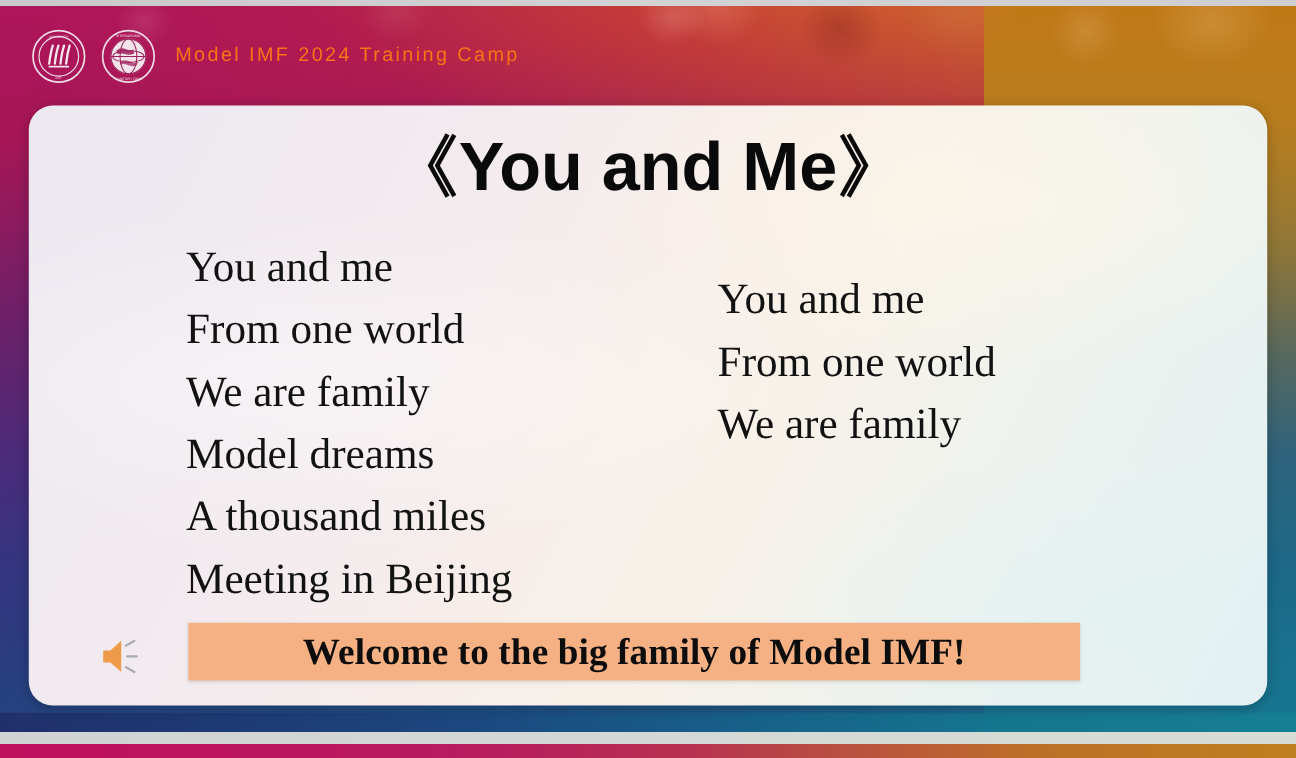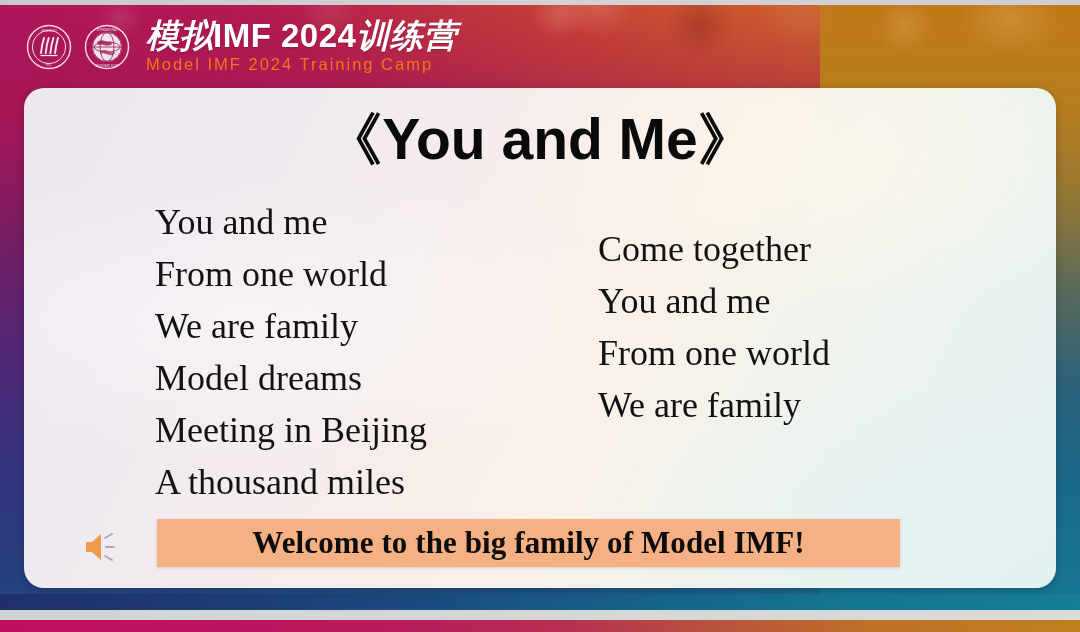--- a/index.html
+++ b/index.html
@@ -295,41 +295,39 @@
           <path d="M16 27 q5 -2 9 0.5 q3 1.5 6 0 l-1 3 q-4 1.5 -8 -0.5 q-3 -1.5 -6 0z" opacity="0.7"></path>
         </g>
         <g fill="#eed9e4" font-size="2.6" font-family="sans-serif">
           <text x="23" y="6.6" text-anchor="middle">INTERNATIONAL</text>
           <text x="23" y="42.6" text-anchor="middle">MONETARY FUND</text>
         </g>
       </svg>
     </div>
 
     <div class="title-block">
-      <div class="title-cn"><span>模拟</span><span class="latin">IMF 2024</span><span>训练营</span></div>
       <div class="title-en">Model IMF 2024 Training Camp</div>
     </div>
   </div>
 
   <div class="card">
     <div class="card-sheen"></div>
 
     <div class="slide-title">《You and Me》</div>
 
     <div class="lyrics-col lyrics-left">
       <span class="lyric-line">You and me</span>
       <span class="lyric-line">From one world</span>
       <span class="lyric-line">We are family</span>
       <span class="lyric-line">Model dreams</span>
+      <span class="lyric-line">A thousand miles</span>
       <span class="lyric-line">Meeting in Beijing</span>
-      <span class="lyric-line">A thousand miles</span>
     </div>
 
     <div class="lyrics-col lyrics-right">
-      <span class="lyric-line">Come together</span>
       <span class="lyric-line">You and me</span>
       <span class="lyric-line">From one world</span>
       <span class="lyric-line">We are family</span>
     </div>
 
     <div class="banner-row">
       <div class="speaker-icon">
         <svg width="40" height="36" viewBox="0 0 40 36" aria-hidden="true">
           <path d="M6 13 H12 L21 5 V31 L12 23 H6 Z" fill="#ed9a4b"></path>
           <g stroke="#a9a9b0" stroke-width="1.8" stroke-linecap="round" fill="none">

